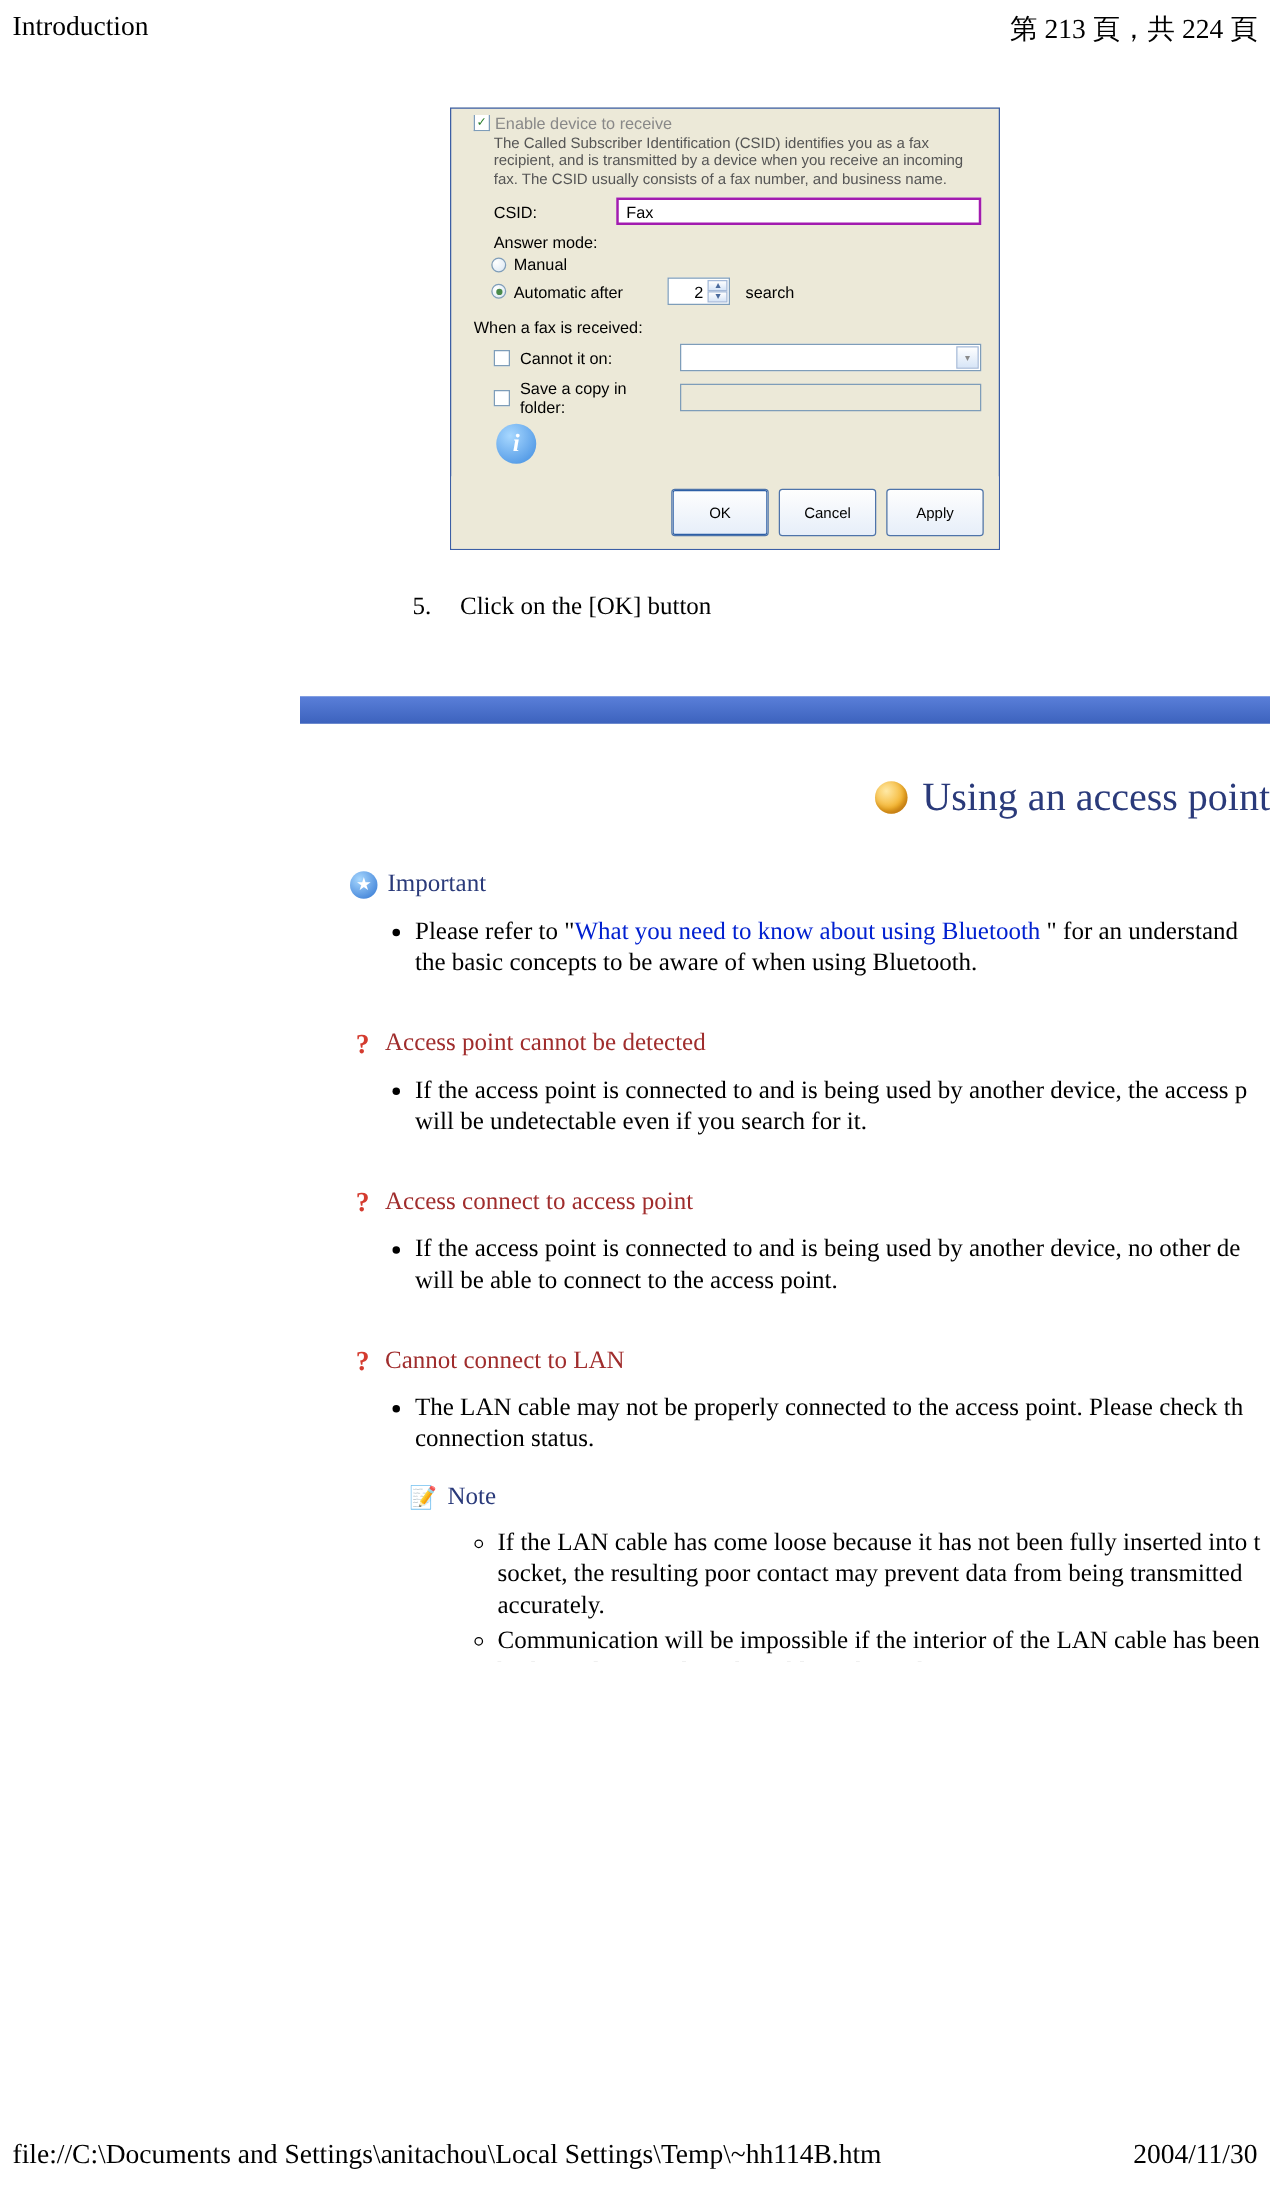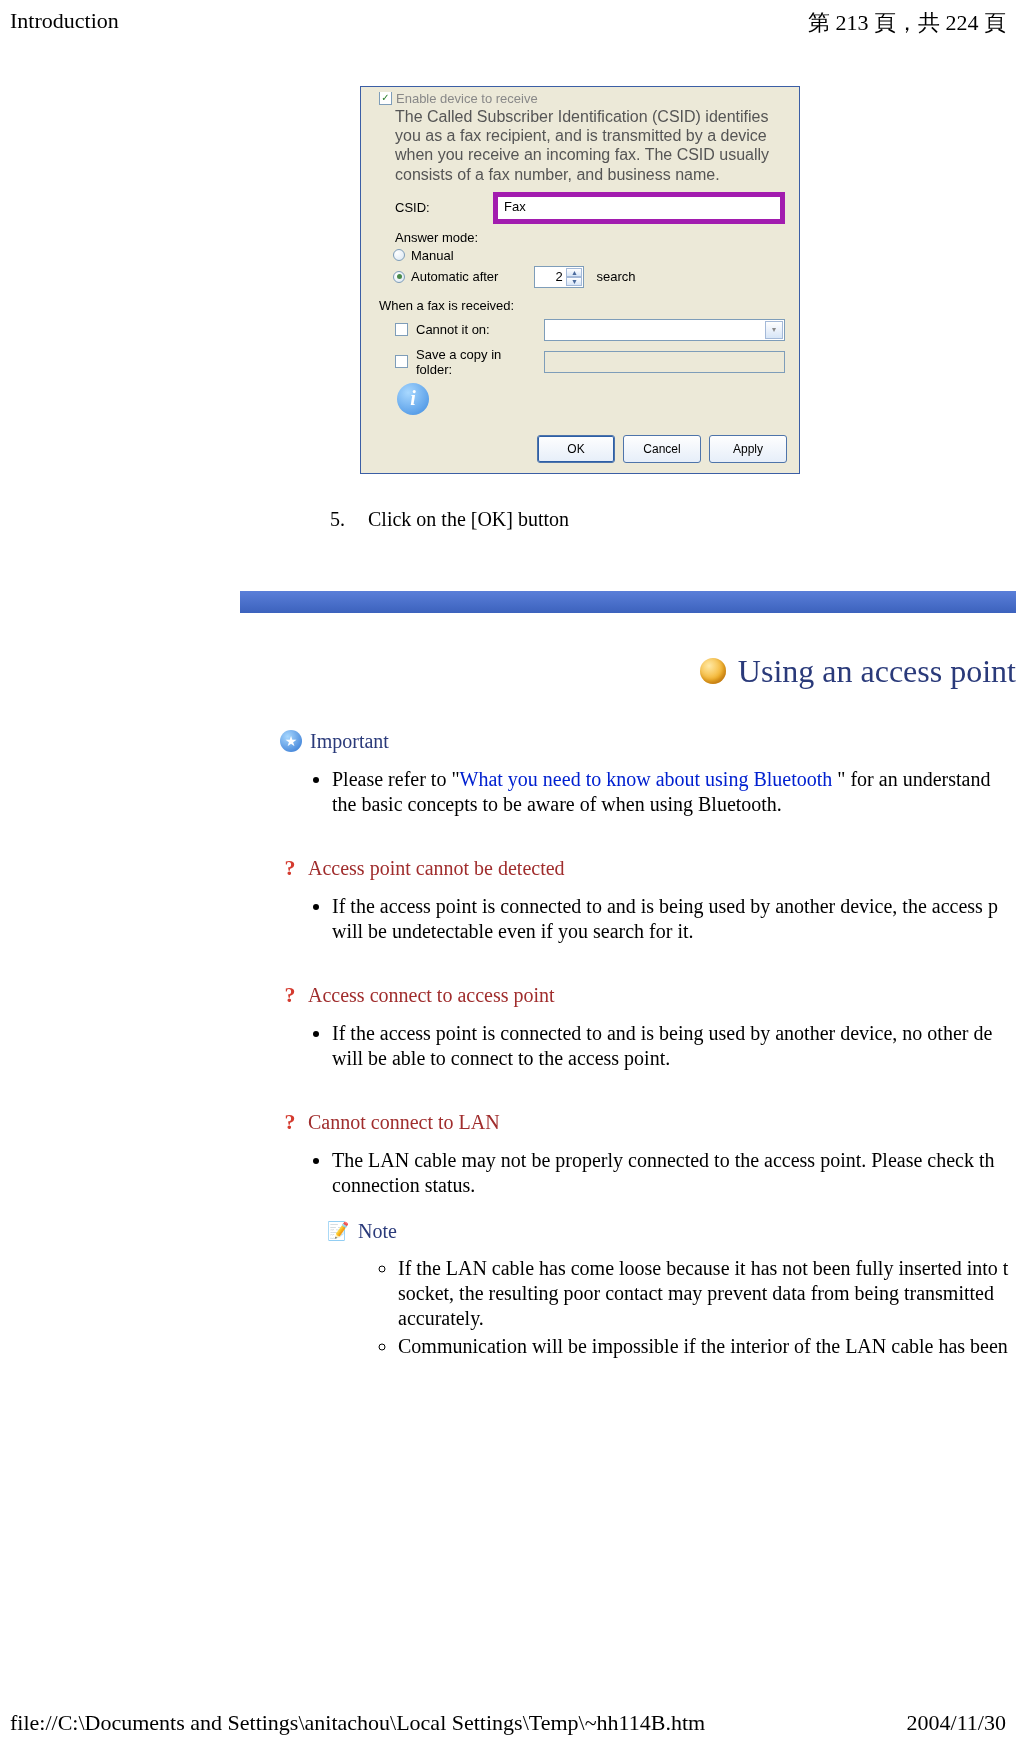--- a/index.html
+++ b/index.html
@@ -52,23 +52,23 @@
   }
   .chk.cut { border-top: none; }
   .field-row {
     display: flex;
     align-items: center;
     gap: 8px;
     margin: 6px 0;
   }
   .field-row .lbl { width: 90px; }
   .txt-input {
-    border: 5px solid #a21caf;
-    background: #fff;
-    height: 32px;
+    border: 2px solid #a21caf;
+    background: #fff;
+    height: 22px;
     padding: 2px 6px;
     flex: 1;
   }
   .radio-grp { padding-left: 18px; margin: 2px 0; }
   .radio-row { display: flex; align-items: center; gap: 6px; margin: 3px 0; }
   .radio {
     width: 12px; height: 12px;
     border: 1px solid #7e9db9;
     border-radius: 50%;
     background: radial-gradient(circle at 30% 30%, #fff, #d9e6f2);
@@ -117,28 +117,28 @@
   }
   .info-icon {
     width: 32px; height: 32px; border-radius: 50%;
     background: radial-gradient(circle at 35% 30%, #a8d8ff, #3e8be0);
     display: flex; align-items: center; justify-content: center;
     color: #fff; font-family: Georgia, serif; font-style: italic;
     font-weight: bold; font-size: 20px;
     flex-shrink: 0;
   }
   .info-text { font-size: 12px; color: #555; line-height: 1.2; }
-  .explain-text { font-size: 16px; color: #555; line-height: 1.2; margin-bottom: 8px; }
+  .explain-text { font-size: 12px; color: #555; line-height: 1.2; margin-bottom: 8px; }
   .dlg-footer {
     background: #ece9d8;
     padding: 10px 12px;
     display: flex; justify-content: flex-end; gap: 8px;
   }
   .xp-btn {
-    min-width: 78px; height: 28px;
+    min-width: 78px; height: 38px;
     border: 1px solid #4e74aa;
     border-radius: 3px;
     background: linear-gradient(#fefefe, #e6eef9);
     font-family: Tahoma, sans-serif;
     font-size: 12px;
     display: inline-flex; align-items: center; justify-content: center;
   }
   .xp-btn.default { box-shadow: 0 0 0 1px #2d5fa6 inset; }
   .step {
     display: flex;

